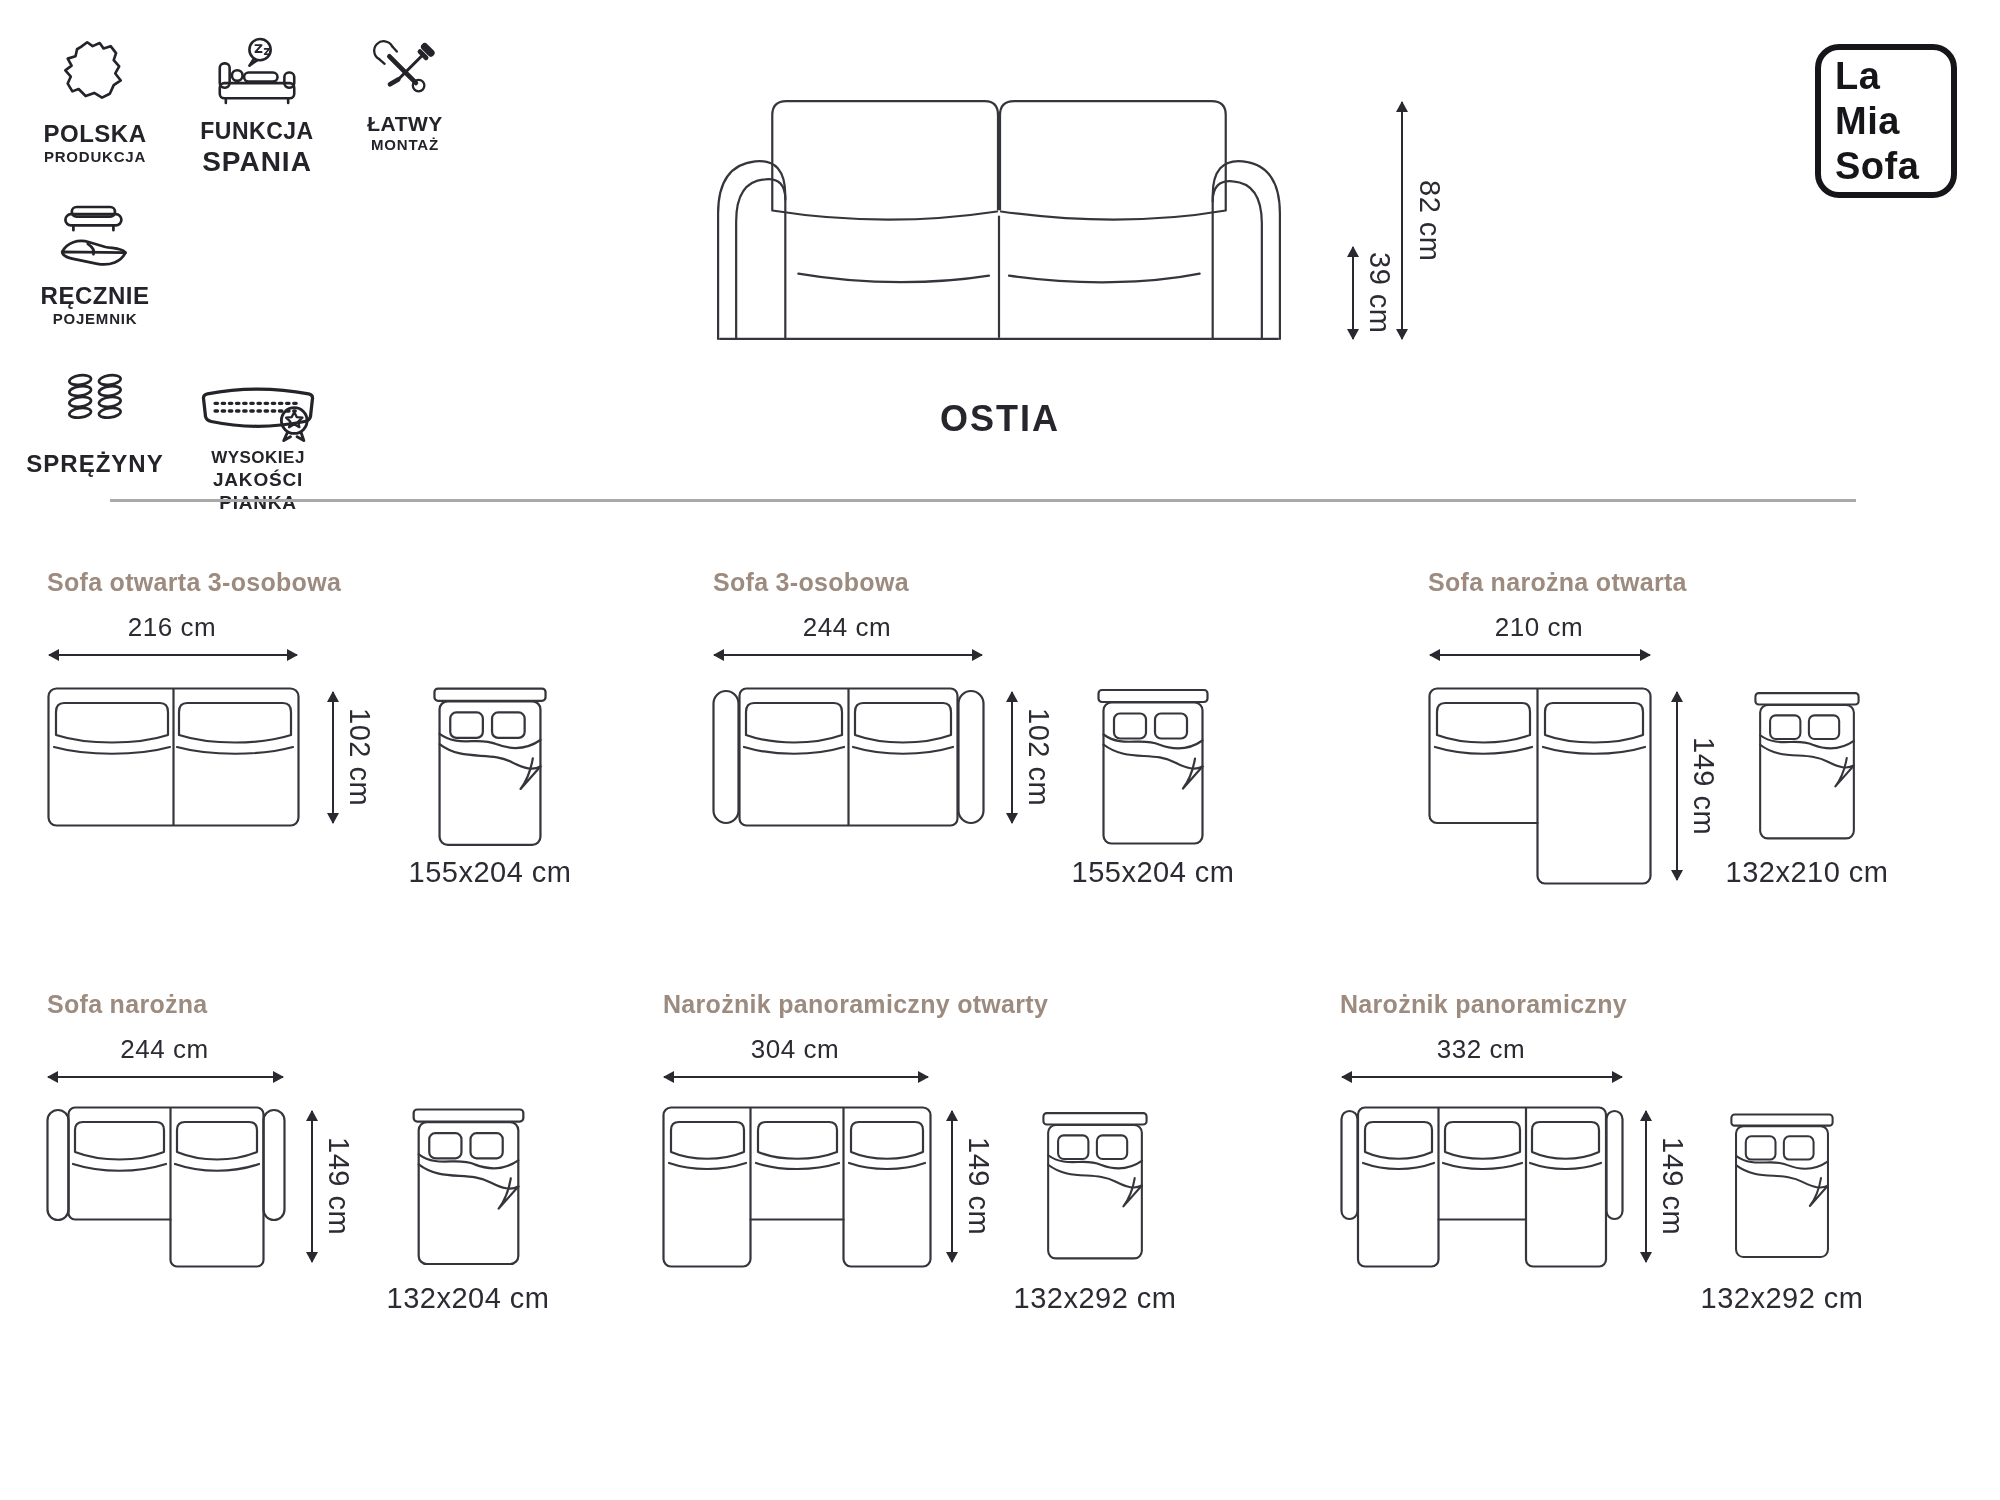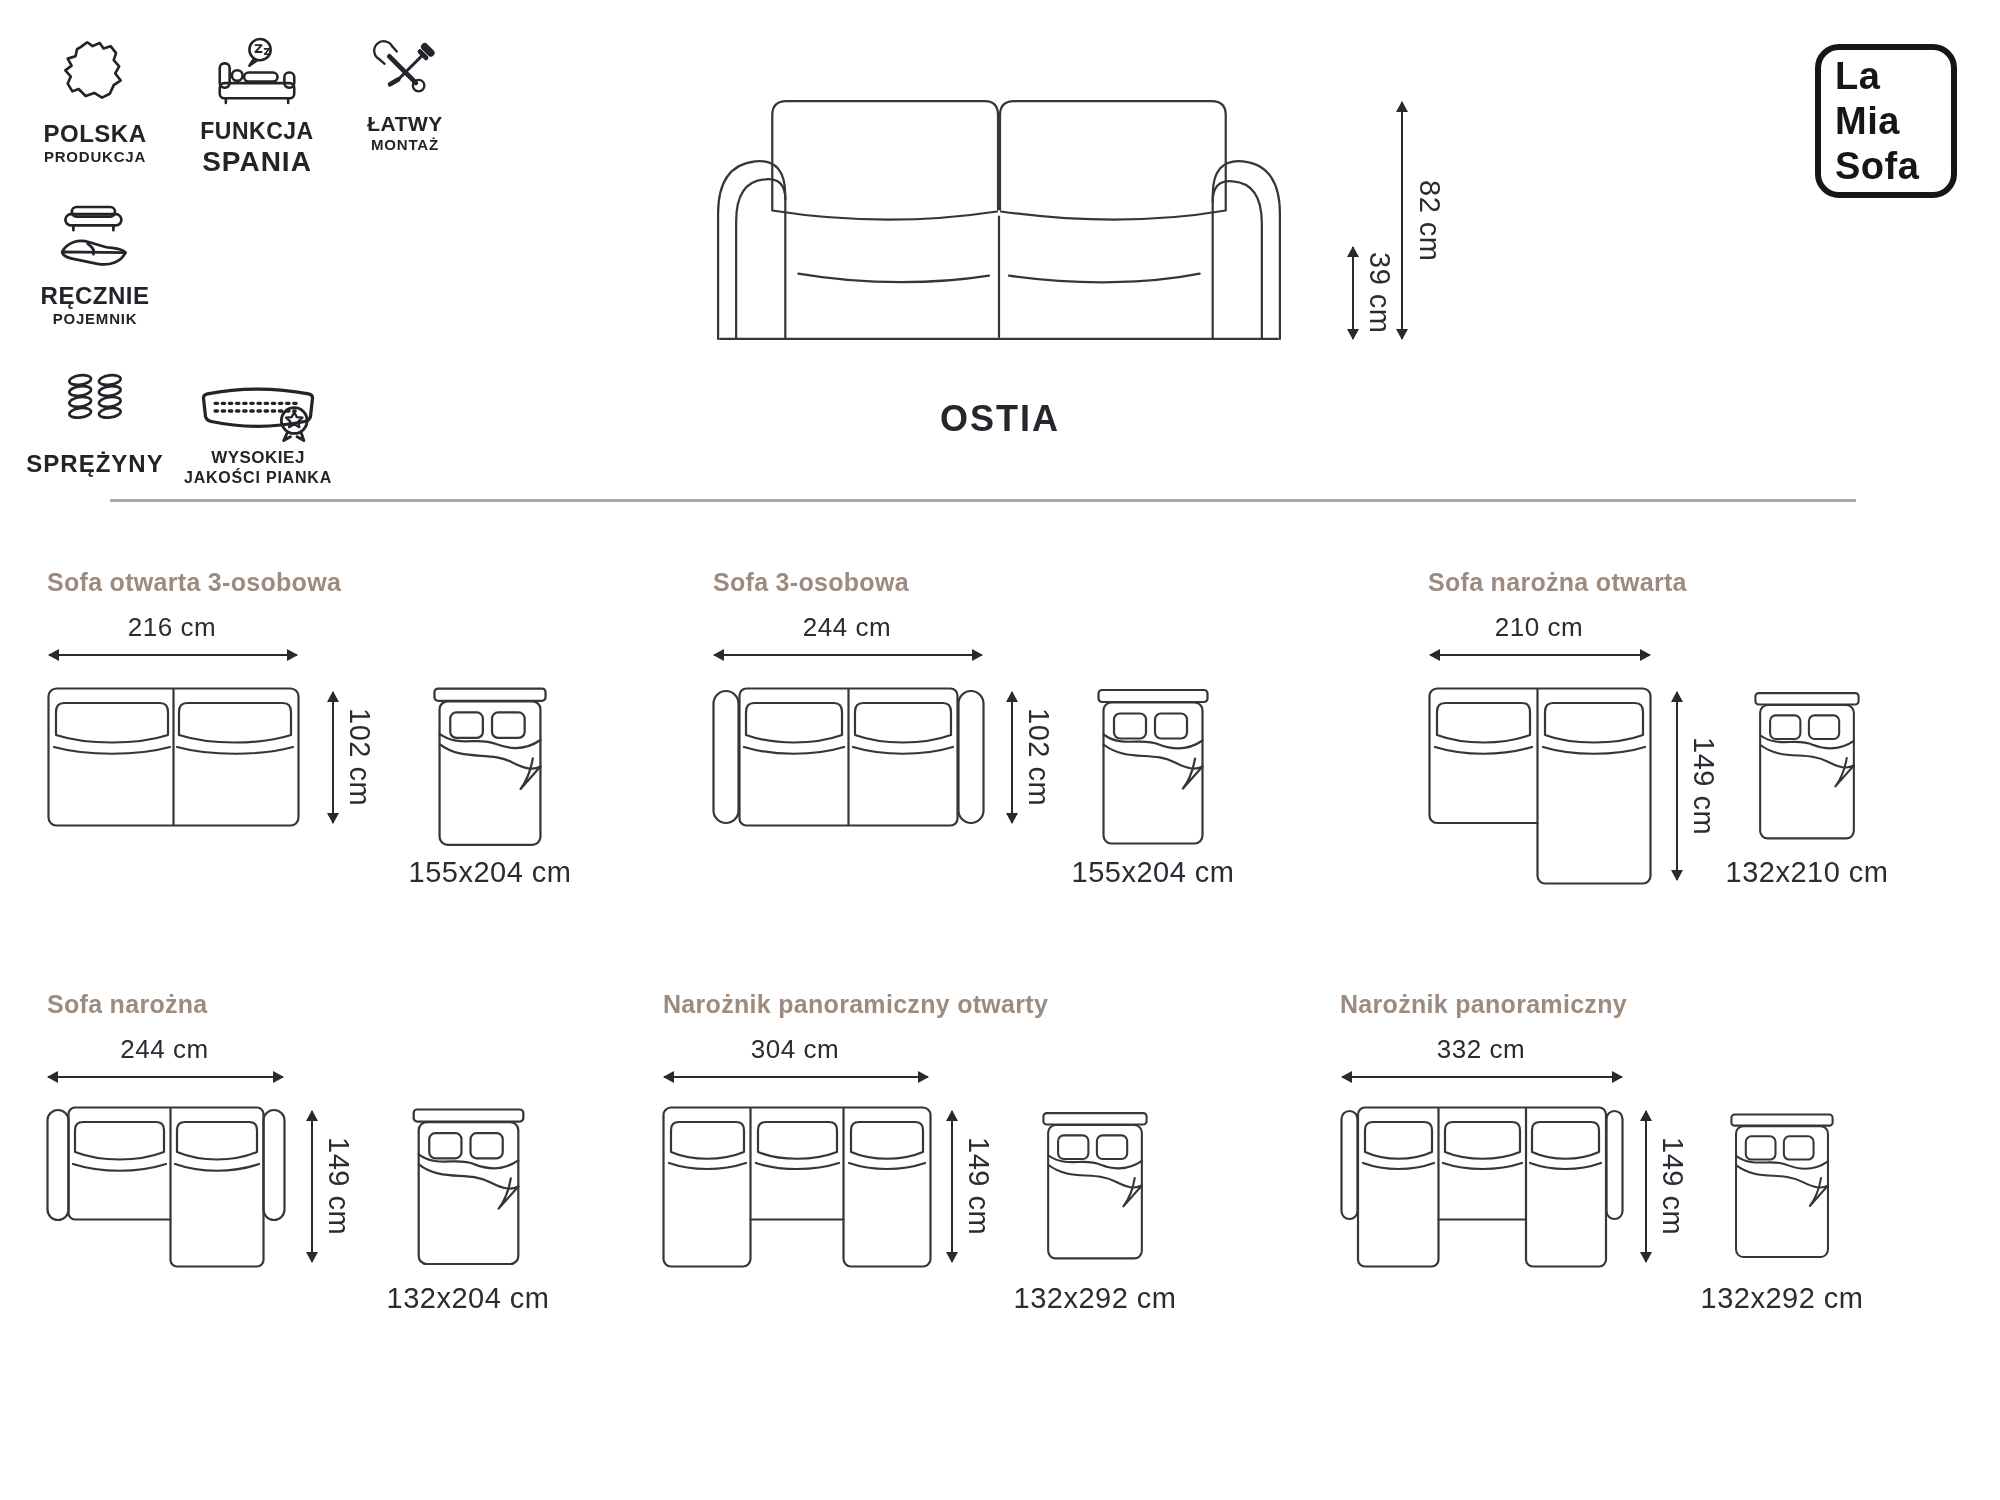--- a/index.html
+++ b/index.html
@@ -128,21 +128,21 @@
       <svg width="124" height="62" viewBox="0 0 130 64">
         <path d="M12,14 Q65,4 118,14 Q123,15 122,20 L120,38 Q119,42 114,43 Q64,53 16,43 Q11,42 10,38 L8,20 Q7,15 12,14 Z"></path>
         <path d="M20,24 H106" style="stroke-dasharray:2.5 5;stroke-width:3.5"></path>
         <path d="M20,32 H104" style="stroke-dasharray:2.5 5;stroke-width:3.5"></path>
         <circle cx="103" cy="42" r="13.5" style="stroke-width:3"></circle>
         <path d="M103,33 l2.6,5.4 6,.6 -4.5,4.1 1.3,5.9 -5.4,-3.1 -5.4,3.1 1.3,-5.9 -4.5,-4.1 6,-.6 Z" style="stroke-width:2.4"></path>
         <path d="M96,54 L92,63 L99,59 M110,54 L113,63 L106,59" style="stroke-width:3"></path>
       </svg>
     </div>
     <div class="fl1" style="font-size:17px;">WYSOKIEJ</div>
-    <div class="fl2" style="font-size:16px;">JAKOŚCI PIANKA</div>
+    <div class="fl2" style="font-size:19px;">JAKOŚCI PIANKA</div>
   </div>
 
   <div class="abs" style="left:688px;top:96px;">
     <svg width="622" height="248" viewBox="0 0 620 245">
       <path d="M84,112 V18 Q84,4 98,4 H296 Q309,4 309,18 V112"></path>
       <path d="M311,112 V18 Q311,4 325,4 H522 Q536,4 536,18 V112"></path>
       <path d="M84,113 C160,125 235,125 308,114 M312,114 C390,125 465,125 536,113"></path>
       <path d="M30,241 V116 Q30,68 67,64 Q97,61 97,98 V241"></path>
       <path d="M48,241 V124 Q48,84 77,82 Q97,80 97,102"></path>
       <path d="M590,241 V116 Q590,68 553,64 Q523,61 523,98 V241"></path>

